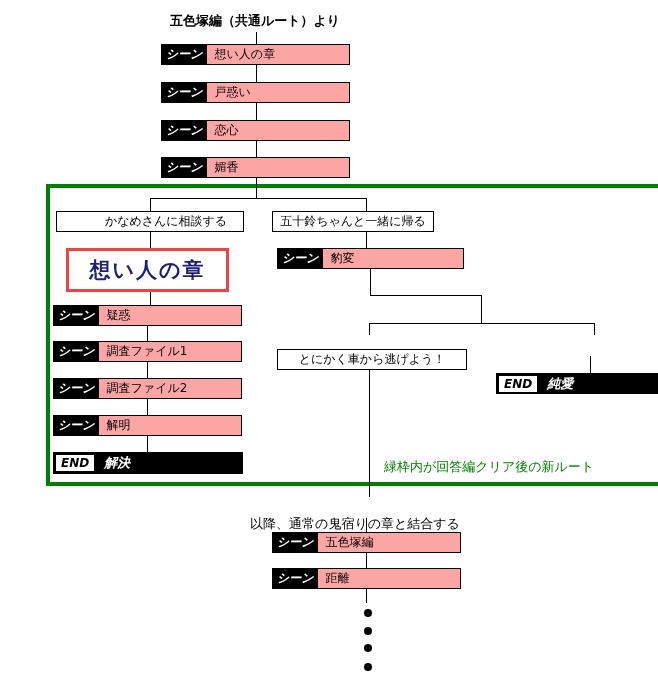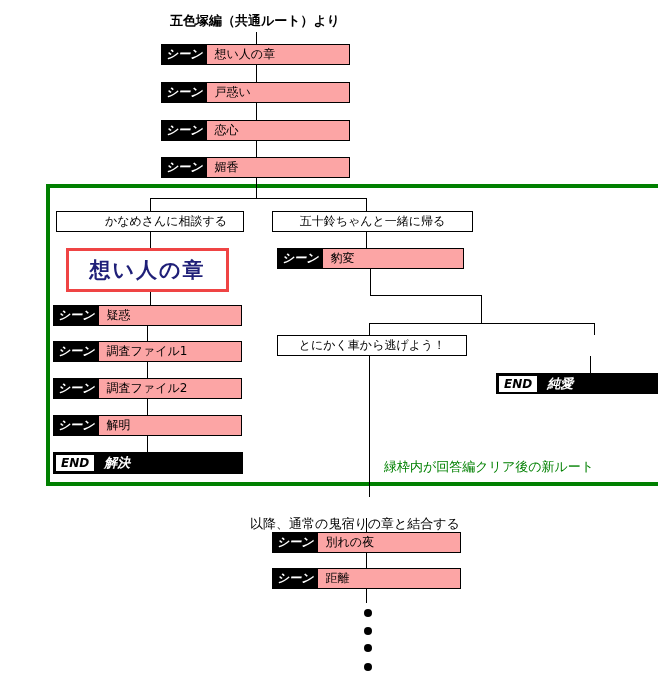--- a/index.html
+++ b/index.html
@@ -92,21 +92,21 @@
     <span class="lbl">恋心</span>
   </div>
   <div class="scene" style="left:117px;top:157px;width:189px;">
     <span class="chip">シーン</span>
     <span class="lbl">媚香</span>
   </div>
 
   <div class="choice" style="left:12px;top:211px;width:188px;padding-left:32px;">
     <span>かなめさんに相談する</span>
   </div>
-  <div class="choice" style="left:228px;top:211px;width:201px;">
+  <div class="choice" style="left:228px;top:211px;width:162px;">
     <span>五十鈴ちゃんと一緒に帰る</span>
   </div>
 
   <div class="chapter">
     <span class="lbl">想い人の章</span>
   </div>
 
   <div class="scene" style="left:9px;top:305px;width:189px;">
     <span class="chip">シーン</span>
     <span class="lbl">疑惑</span>
@@ -125,32 +125,32 @@
   </div>
   <div class="endbox" style="left:9px;top:452px;width:190px;height:22px;">
     <span class="endchip">END</span>
     <span class="lbl">解決</span>
   </div>
 
   <div class="scene" style="left:233px;top:248px;width:187px;">
     <span class="chip">シーン</span>
     <span class="lbl">豹変</span>
   </div>
-  <div class="choice" style="left:233px;top:335px;width:190px;">
+  <div class="choice" style="left:233px;top:349px;width:190px;">
     <span>とにかく車から逃げよう！</span>
   </div>
   <div class="endbox" style="left:452px;top:373px;width:188px;height:21px;">
     <span class="endchip">END</span>
     <span class="lbl">純愛</span>
   </div>
 
   <div class="merge-note">以降、通常の鬼宿りの章と結合する</div>
   <div class="scene" style="left:228px;top:532px;width:189px;">
     <span class="chip">シーン</span>
-    <span class="lbl">別れの夜</span>
+    <span class="lbl">五色塚編</span>
   </div>
   <div class="scene" style="left:228px;top:568px;width:189px;">
     <span class="chip">シーン</span>
     <span class="lbl">距離</span>
   </div>
 
   <div class="dot" style="left:320px;top:609px;"></div>
   <div class="dot" style="left:320px;top:627px;"></div>
   <div class="dot" style="left:320px;top:644px;"></div>
   <div class="dot" style="left:320px;top:663px;"></div>

